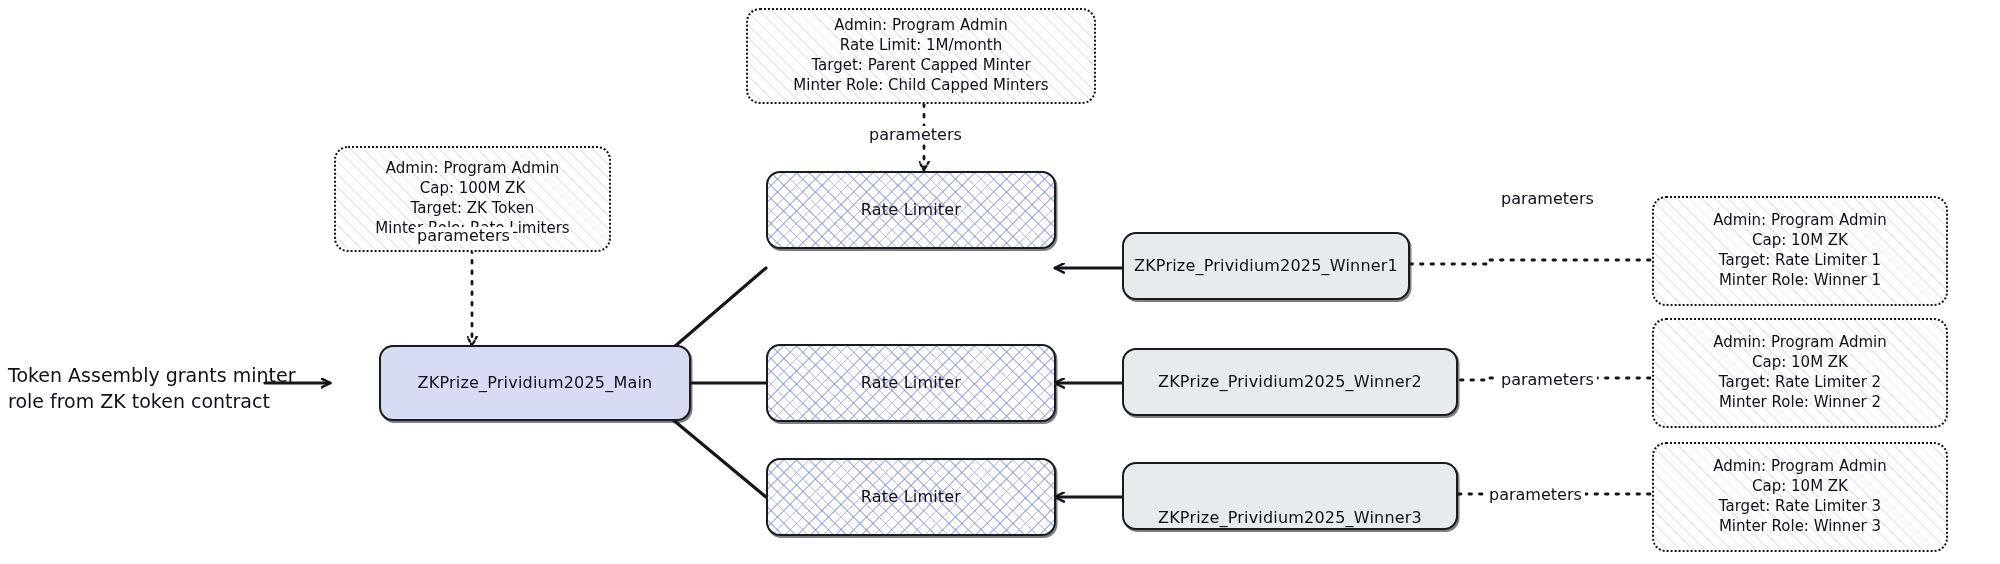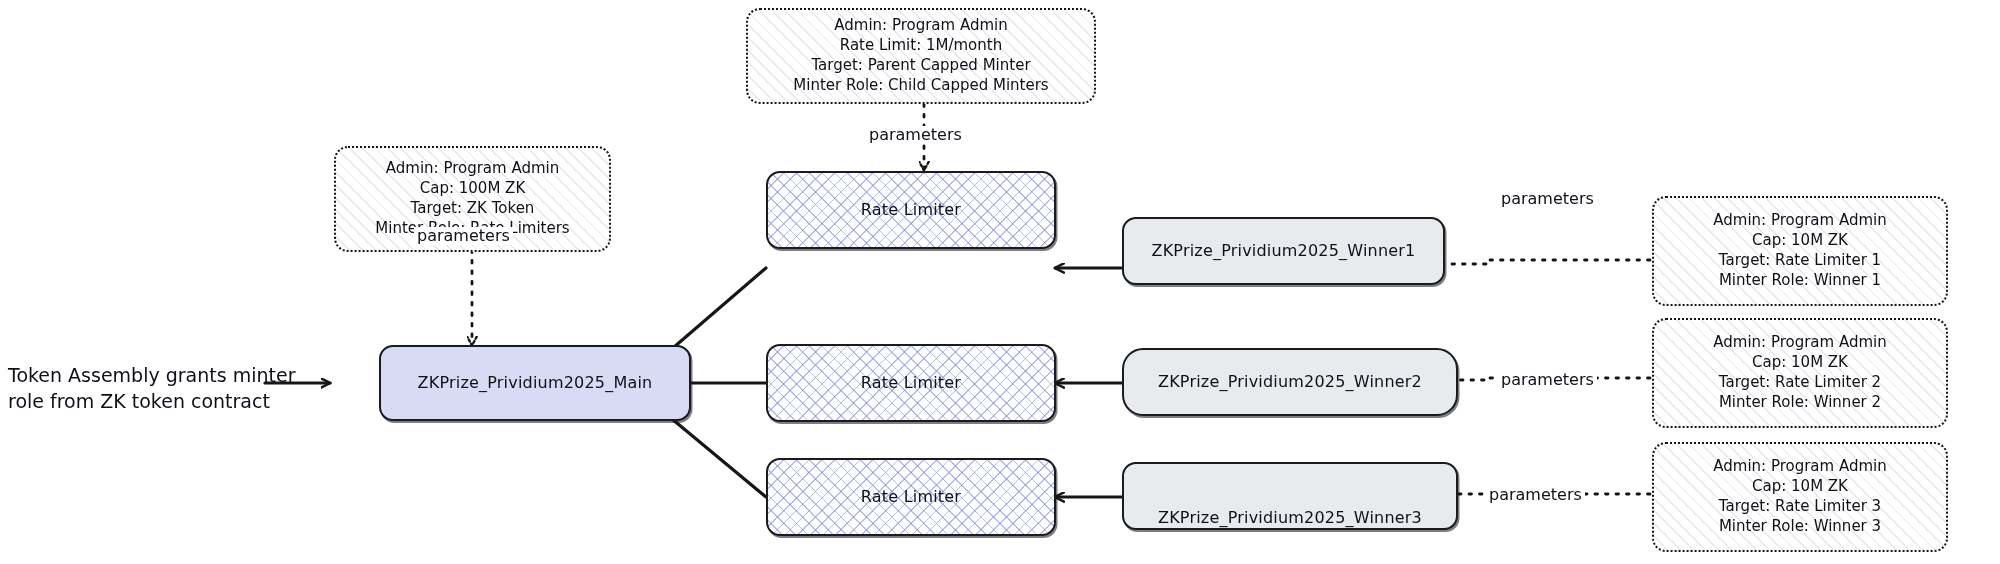--- a/index.html
+++ b/index.html
@@ -192,24 +192,24 @@
   <div class="node node-hatch" style="left:766px; top:171px; width:290px; height:78px;">
     <span>Rate Limiter</span>
   </div>
   <div class="node node-hatch" style="left:766px; top:344px; width:290px; height:78px;">
     <span>Rate Limiter</span>
   </div>
   <div class="node node-hatch" style="left:766px; top:458px; width:290px; height:78px;">
     <span>Rate Limiter</span>
   </div>
 
-  <div class="node node-gray" style="left:1122px; top:217px; width:323px; height:68px;">
+  <div class="node node-gray" style="left:1122px; top:232px; width:288px; height:68px;">
     <span>ZKPrize_Prividium2025_Winner1</span>
   </div>
-  <div class="node node-gray" style="left:1122px; top:348px; width:336px; height:68px;border-radius:21px;">
+  <div class="node node-gray" style="left:1122px; top:348px; width:336px; height:68px;">
     <span>ZKPrize_Prividium2025_Winner2</span>
   </div>
   <div class="node node-gray" style="left:1122px; top:462px; width:336px; height:68px;align-items:flex-end;">
     <span>ZKPrize_Prividium2025_Winner3</span>
   </div>
 
   <div class="edge-label" style="left:866px; top:126px;">parameters</div>
 
   <div class="edge-label" style="left:414px; top:227px;">parameters</div>
 

